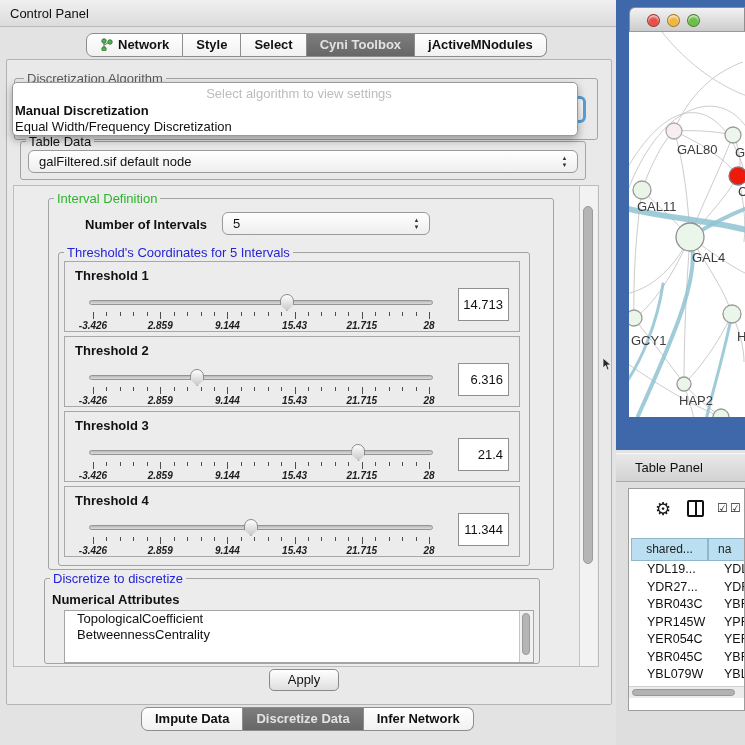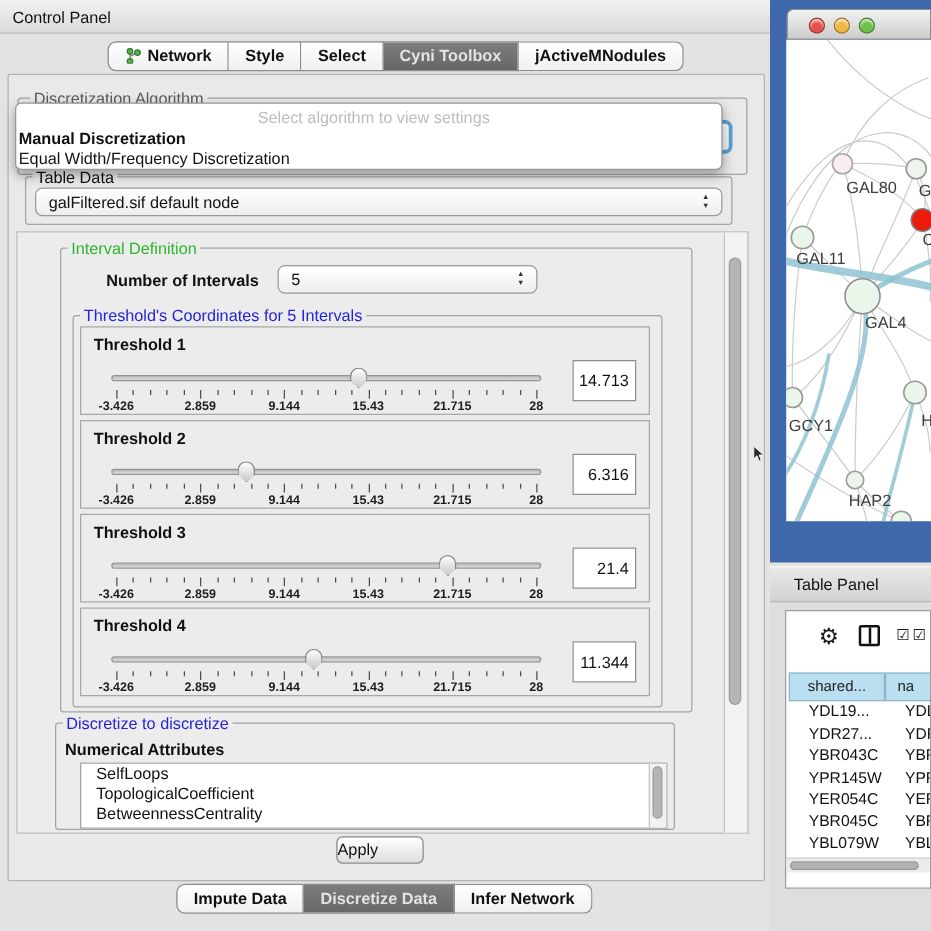--- a/index.html
+++ b/index.html
@@ -50,31 +50,31 @@
   .thr-label { position:absolute; left:10px; top:6px; font-size:13px; font-weight:bold; }
   .slider { position:absolute; left:24px; top:33px; width:344px; height:34px; }
   .track { position:absolute; left:0; top:5px; width:344px; height:5px; background:linear-gradient(#b9b9b9,#dcdcdc);
            border:1px solid #949494; border-radius:3px; }
   .handle { position:absolute; top:-1px; width:14px; height:17px; background:linear-gradient(#fefefe,#c9c9c9);
             border:1px solid #8a8a8a; border-radius:7px 7px 1px 1px;
             clip-path:polygon(0 0,100% 0,100% 62%,50% 100%,0 62%); }
   .ticks { position:absolute; left:0; top:17px; width:344px; height:8px; }
   .tick { position:absolute; top:0; width:1px; background:#4d4d4d; }
   .slabels { position:absolute; left:0; top:25px; width:344px; height:12px; font-size:10px; font-weight:bold; color:#1c1c1c; }
-  .slabel { position:absolute; transform:translateX(-50%); }
+  .slabel { position:absolute; transform:translateX(-50%);font-style:italic; }
   .thr-value { position:absolute; right:10px; top:26px; width:51px; height:33px; background:#fff; border:1px solid #8f8f8f;
                font-size:13px; line-height:31px; text-align:right; padding-right:5px; }
 
   #attr-list { left:64px; top:610px; width:470px; height:53px; background:#fff; border:1px solid #a5a5a5; overflow:hidden; }
   .list-item { font-size:13px; line-height:16px; padding-left:12px; white-space:nowrap; }
   .sb-v { position:absolute; background:#f2f2f2; border-left:1px solid #c4c4c4; }
   .sb-thumb { position:absolute; background:#b5b5b5; border:1px solid #9b9b9b; border-radius:6px; }
 
   .push-btn { position:absolute; background:linear-gradient(#ffffff,#dedede); border:1px solid #8a8a8a; border-radius:5px;
-              font-size:13px; }
+              font-size:13px; text-align:center; }
 
   
   #net-frame { left:616px; top:0; width:129px; height:450px; }
   #net-titlebar { left:629px; top:7px; width:116px; height:25px; background:linear-gradient(#f2f2f2,#cccccc);
                   border:1px solid #8e8e8e; border-bottom-color:#9a9a9a; border-radius:6px 0 0 0; }
   .traffic-light { position:absolute; top:6px; width:13px; height:13px; border-radius:50%; border:1px solid rgba(0,0,0,0.35);
                    box-shadow:inset 0 2px 2px rgba(255,255,255,0.65); }
   #net-canvas { left:629px; top:32px; width:116px; height:385px; background:#ffffff; overflow:hidden; }
   #net-svg .e { fill:none; stroke:#cccccc; stroke-width:1; }
   #net-svg .t { fill:none; stroke:#8fc3d2; stroke-opacity:0.85; stroke-linecap:round; }
@@ -331,21 +331,20 @@
         </div>
        </div>
        <div class="thr-value">11.344</div>
      </div>
   </div>
 
 <div class="groupbox" style="left:44px; top:578px; width:496px; height:86px;"></div>
 <div class="legend lg-blue on-region" style="left:50px; top:571px;">Discretize to discretize</div>
 <div class="bold-label" style="left:52px; top:592px;">Numerical Attributes</div>
 <div class="abs" id="attr-list">
-    <div class="list-item">SelfLoops</div>
     <div class="list-item">TopologicalCoefficient</div>
     <div class="list-item">BetweennessCentrality</div>
   </div>
 <div class="sb-v" style="left:519px; top:611px; width:14px; height:51px;">
   <div class="sb-thumb" style="left:2px; top:2px; width:8px; height:42px;"></div>
 </div>
 
 <div class="push-btn" style="left:269px; top:669px; width:70px; height:22px; line-height:20px;">Apply</div>
 
 <div class="abs tabstrip" id="bottom-tabs">

